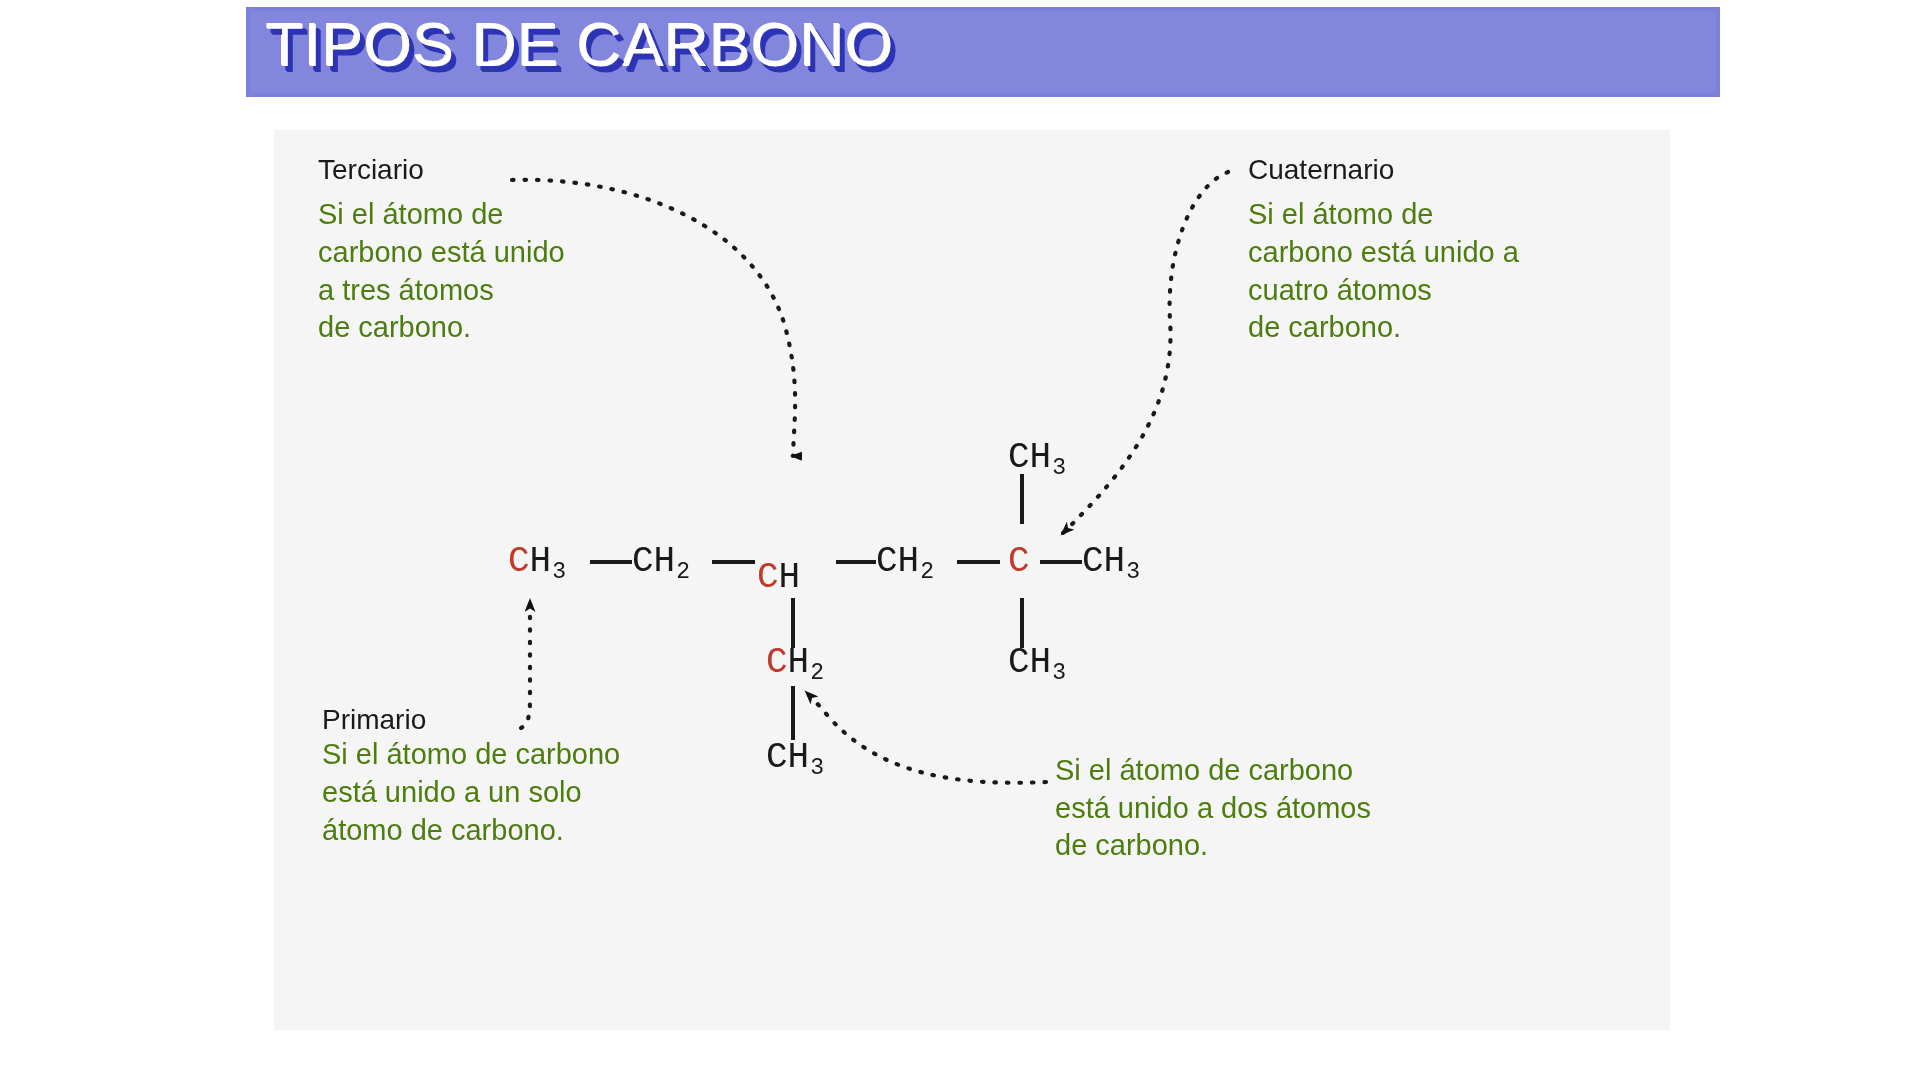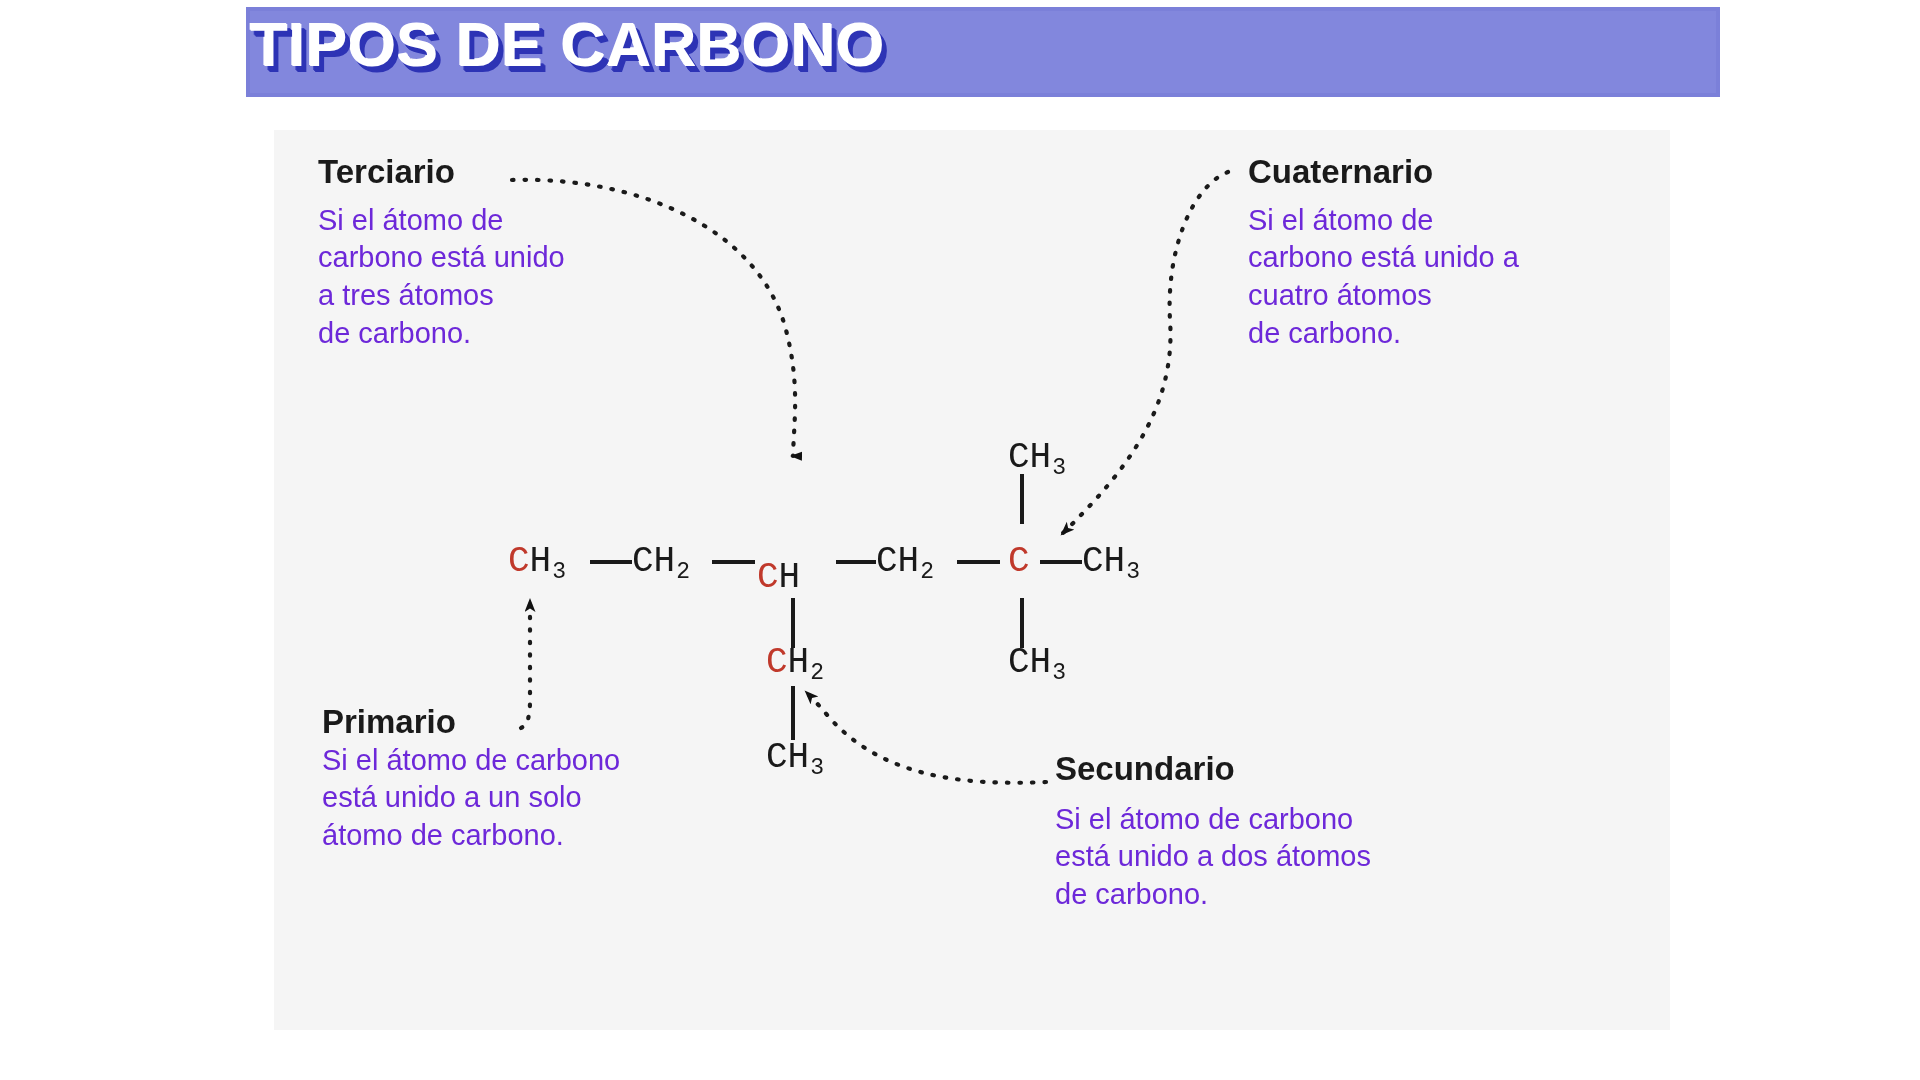--- a/index.html
+++ b/index.html
@@ -18,23 +18,23 @@
     background:#7b80d9;
   }
   #banner-inner{
     position:absolute;
     left:250px; top:11px;
     width:1466px; height:82px;
     background:#8287dd;
   }
   #banner-title{
     position:absolute;
-    left:250px; top:9px;
+    left:266px; top:9px;
     font-size:62px;
-    font-weight:bold;
+    font-weight:normal;
     color:#ffffff;
     letter-spacing:0.5px;
     font-family:"Liberation Sans", sans-serif;
     text-shadow:
       5px 6px 0 #2d33b5,
       4px 5px 0 #2d33b5,
       3px 4px 0 #3a40c0,
       -1px -1px 0 #ffffff;
     white-space:nowrap;
   }
@@ -47,30 +47,30 @@
   }
   #svg-layer{
     position:absolute;
     left:0;top:0;
     width:1920px;height:1080px;
     pointer-events:none;
   }
   
   .ann{position:absolute;}
   .ann-title{
-    font-size:33px;
-    font-weight:bold;
+    font-size:28px;
+    font-weight:normal;
     color:#1a1a1a;
     line-height:1.05;
     white-space:nowrap;
     margin:0 0 12px 0;
   }
   .ann-body{
     font-size:29px;
-    color:#6d28d9;
+    color:#4d7c0f;
     line-height:1.30;
     white-space:pre-line;
     margin:0;
   }
   #ann-terciario{left:318px; top:155px;}
   #ann-cuaternario{left:1240px; top:155px;margin-left:8px;}
   #ann-primario{left:322px; top:705px;}
   #ann-secundario{left:1055px; top:752px;}
   #ann-primario .ann-title{margin-bottom:2px;}
   #ann-secundario .ann-title{margin-bottom:14px;}
@@ -185,17 +185,16 @@
 </div>
 
 <div class="ann" id="ann-primario">
   <p class="ann-title">Primario</p>
   <p class="ann-body">Si el átomo de carbono
 está unido a un solo
 átomo de carbono.</p>
 </div>
 
 <div class="ann" id="ann-secundario">
-  <p class="ann-title">Secundario</p>
   <p class="ann-body">Si el átomo de carbono
 está unido a dos átomos
 de carbono.</p>
 </div>
 
 </body></html>

